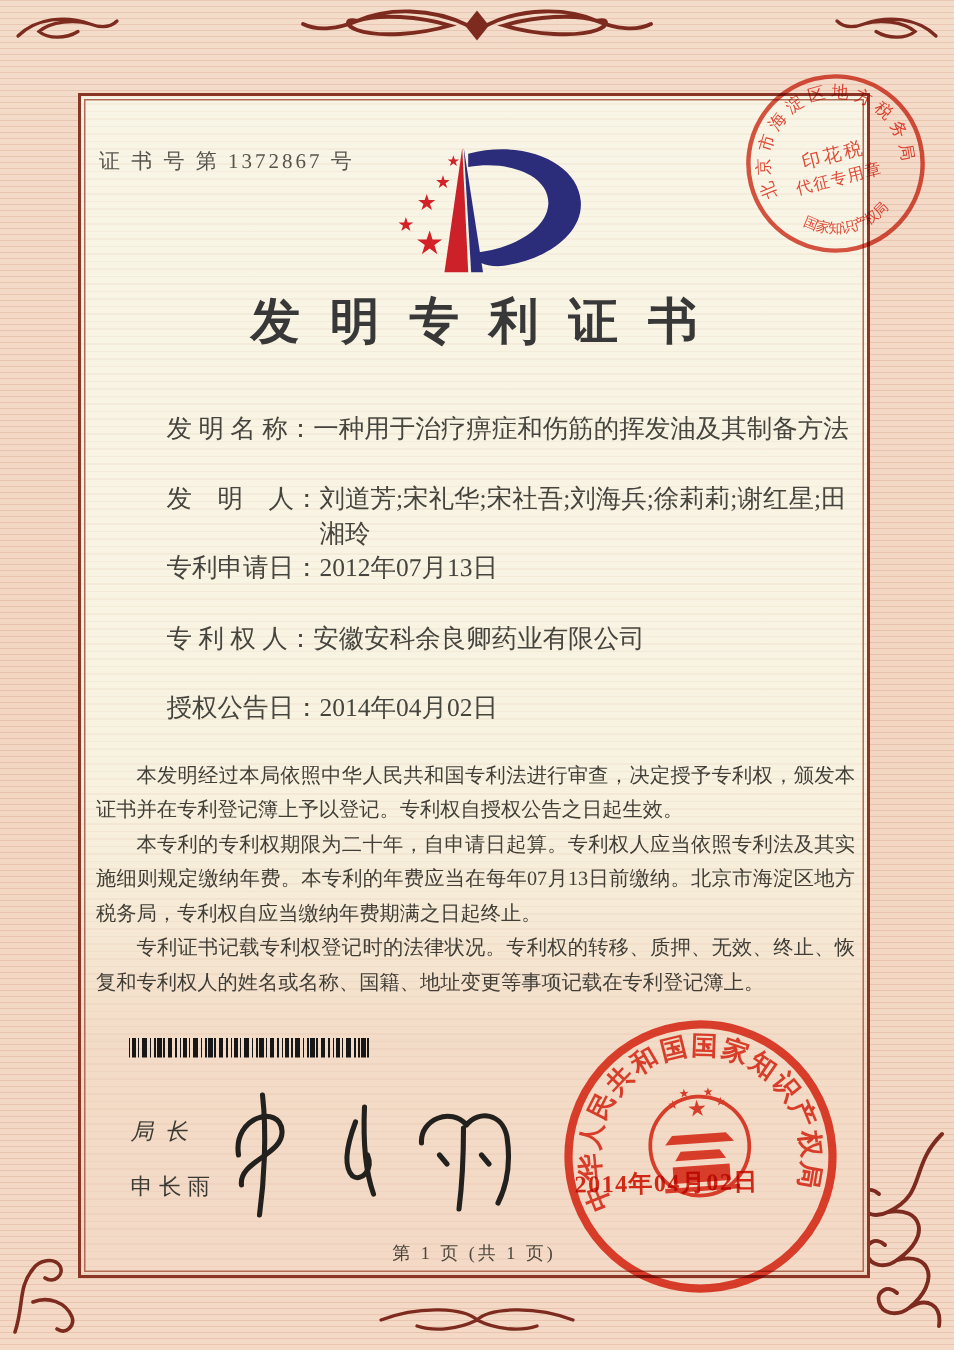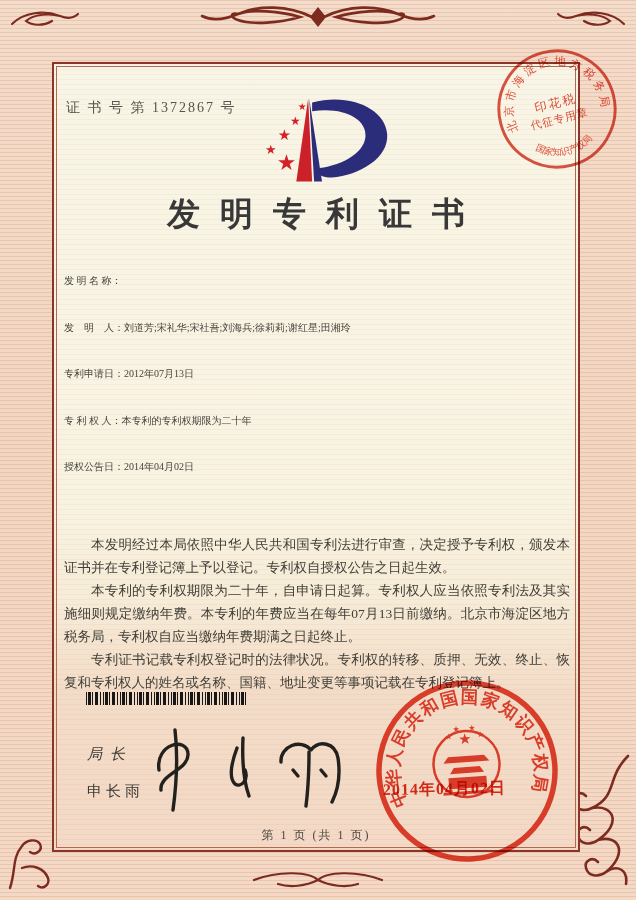--- a/index.html
+++ b/index.html
@@ -25,25 +25,25 @@
   }
   .cert-no{
     position:absolute; left:66px; top:99px; font-size:14px; letter-spacing:2px;
     color:#56534c;
   }
   .title{
     position:absolute; left:52px; top:192px; width:528px; text-align:center;
     font-size:33px; font-weight:600; color:#383838; letter-spacing:20px; text-indent:20px;
   }
   .fields{ position:absolute; left:64px; top:274px; width:506px; }
-  .field-row{ display:flex; font-size:10px; color:#46443e; height:46.5px; align-items:flex-start; }
+  .field-row{ display:flex; font-size:17px; color:#46443e; height:46.5px; align-items:flex-start;margin-left:47px; }
   .field-label{ white-space:pre; flex:0 0 auto; }
   .field-value{ white-space:pre-wrap; }
   .body-text{
-    position:absolute; left:64px; top:534px; width:506px;
+    position:absolute; left:64px; top:506px; width:506px;
     font-size:13.5px; line-height:1.7; color:#403e37; text-align:justify;
   }
   .body-text p{ text-indent:2em; }
   .barcode{
     position:absolute; left:86px; top:692px; width:160px; height:13px;
     background:repeating-linear-gradient(90deg,
       #171717 0 1px, transparent 1px 2px,
       #171717 2px 5px, transparent 5px 6px,
       #171717 6px 7px, transparent 7px 9px,
       #171717 9px 12px, transparent 12px 14px,
@@ -155,32 +155,33 @@
         <text x="60" y="18" font-size="10">★</text>
       </g>
     </svg>
   </div>
 
   <div class="title">发明专利证书</div>
 
   <div class="fields">
     <div class="field-row">
       <span class="field-label">发 明 名 称：</span>
+      <span class="field-value">一种用于治疗痹症和伤筋的挥发油及其制备方法</span>
     </div>
     <div class="field-row">
       <span class="field-label">发　明　人：</span>
       <span class="field-value">刘道芳;宋礼华;宋社吾;刘海兵;徐莉莉;谢红星;田湘玲</span>
     </div>
     <div class="field-row">
       <span class="field-label">专利申请日：</span>
       <span class="field-value">2012年07月13日</span>
     </div>
     <div class="field-row">
       <span class="field-label">专 利 权 人：</span>
-      <span class="field-value">本专利的专利权期限为二十年</span>
+      <span class="field-value">安徽安科余良卿药业有限公司</span>
     </div>
     <div class="field-row">
       <span class="field-label">授权公告日：</span>
       <span class="field-value">2014年04月02日</span>
     </div>
   </div>
 
   <div class="body-text">
     <p>本发明经过本局依照中华人民共和国专利法进行审查，决定授予专利权，颁发本证书并在专利登记簿上予以登记。专利权自授权公告之日起生效。</p>
     <p>本专利的专利权期限为二十年，自申请日起算。专利权人应当依照专利法及其实施细则规定缴纳年费。本专利的年费应当在每年07月13日前缴纳。北京市海淀区地方税务局，专利权自应当缴纳年费期满之日起终止。</p>

